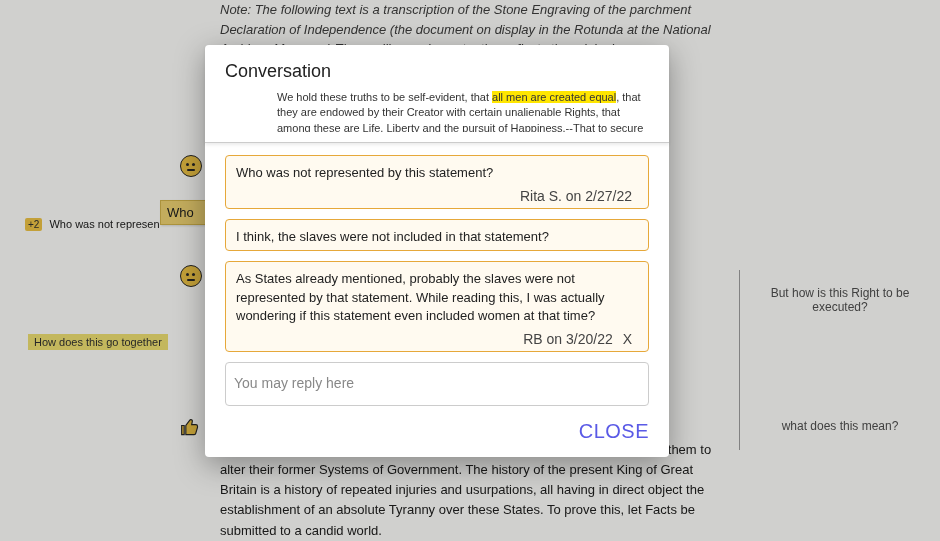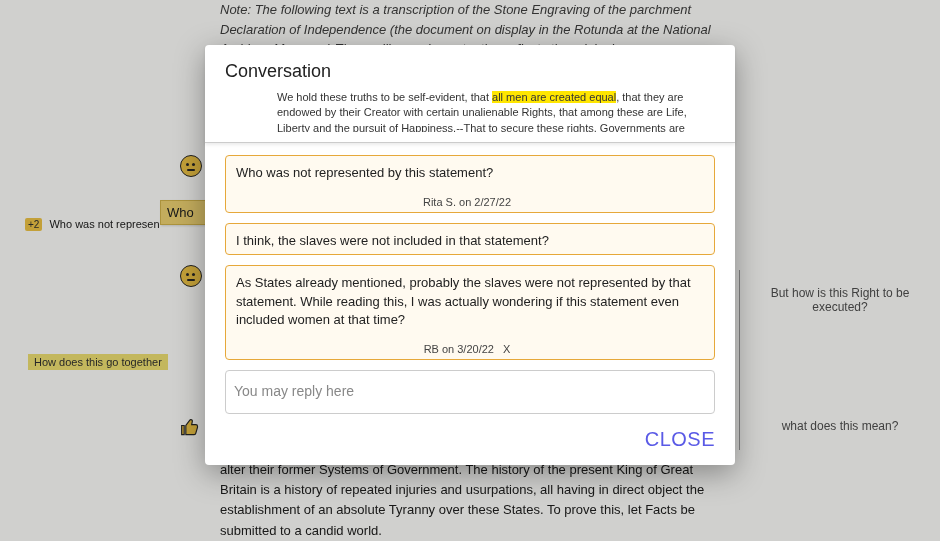--- a/index.html
+++ b/index.html
@@ -69,21 +69,20 @@
     font-size: 13px;
     padding: 4px 6px;
     box-shadow: 1px 1px 2px rgba(0,0,0,0.15);
   }
   .hl {
     position: absolute;
     background: #fff07a;
     font-size: 11px;
     padding: 2px 6px;
     color: #333;
-    margin-top: 20px;
   }
   .right-note {
     position: absolute;
     right: 20px;
     width: 160px;
     font-size: 12px;
     color: #555;
     text-align: center;
   }
   .emoji {
@@ -114,21 +113,21 @@
   .thumb {
     position: absolute;
     width: 24px;
     height: 20px;
   }
   
   .modal {
     position: absolute;
     left: 205px;
     top: 45px;
-    width: 530px;
+    width: 464px;
     background: #fff;
     border-radius: 4px;
     box-shadow: 0 8px 30px rgba(0,0,0,0.35);
     display: flex;
     flex-direction: column;
   }
   .modal-header {
     padding: 16px 20px 10px 20px;
     border-bottom: 1px solid #ccc;
     box-shadow: 0 2px 3px rgba(0,0,0,0.08);
@@ -160,24 +159,24 @@
     background: #fffaf0;
     padding: 8px 16px 4px 10px;
     margin-bottom: 10px;
     font-size: 13px;
     color: #222;
   }
   .comment-text {
     line-height: 1.4;
   }
   .comment-meta {
-    text-align: center;
-    font-size: 11px;
+    text-align: right;
+    font-size: 14px;
     color: #444;
-    margin-top: 14px;
+    margin-top: 6px;
   }
   .comment-meta .x {
     margin-left: 6px;
     cursor: pointer;
   }
   .reply-box {
     border: 1px solid #ccc;
     border-radius: 4px;
     padding: 12px 8px;
     font-size: 14px;

